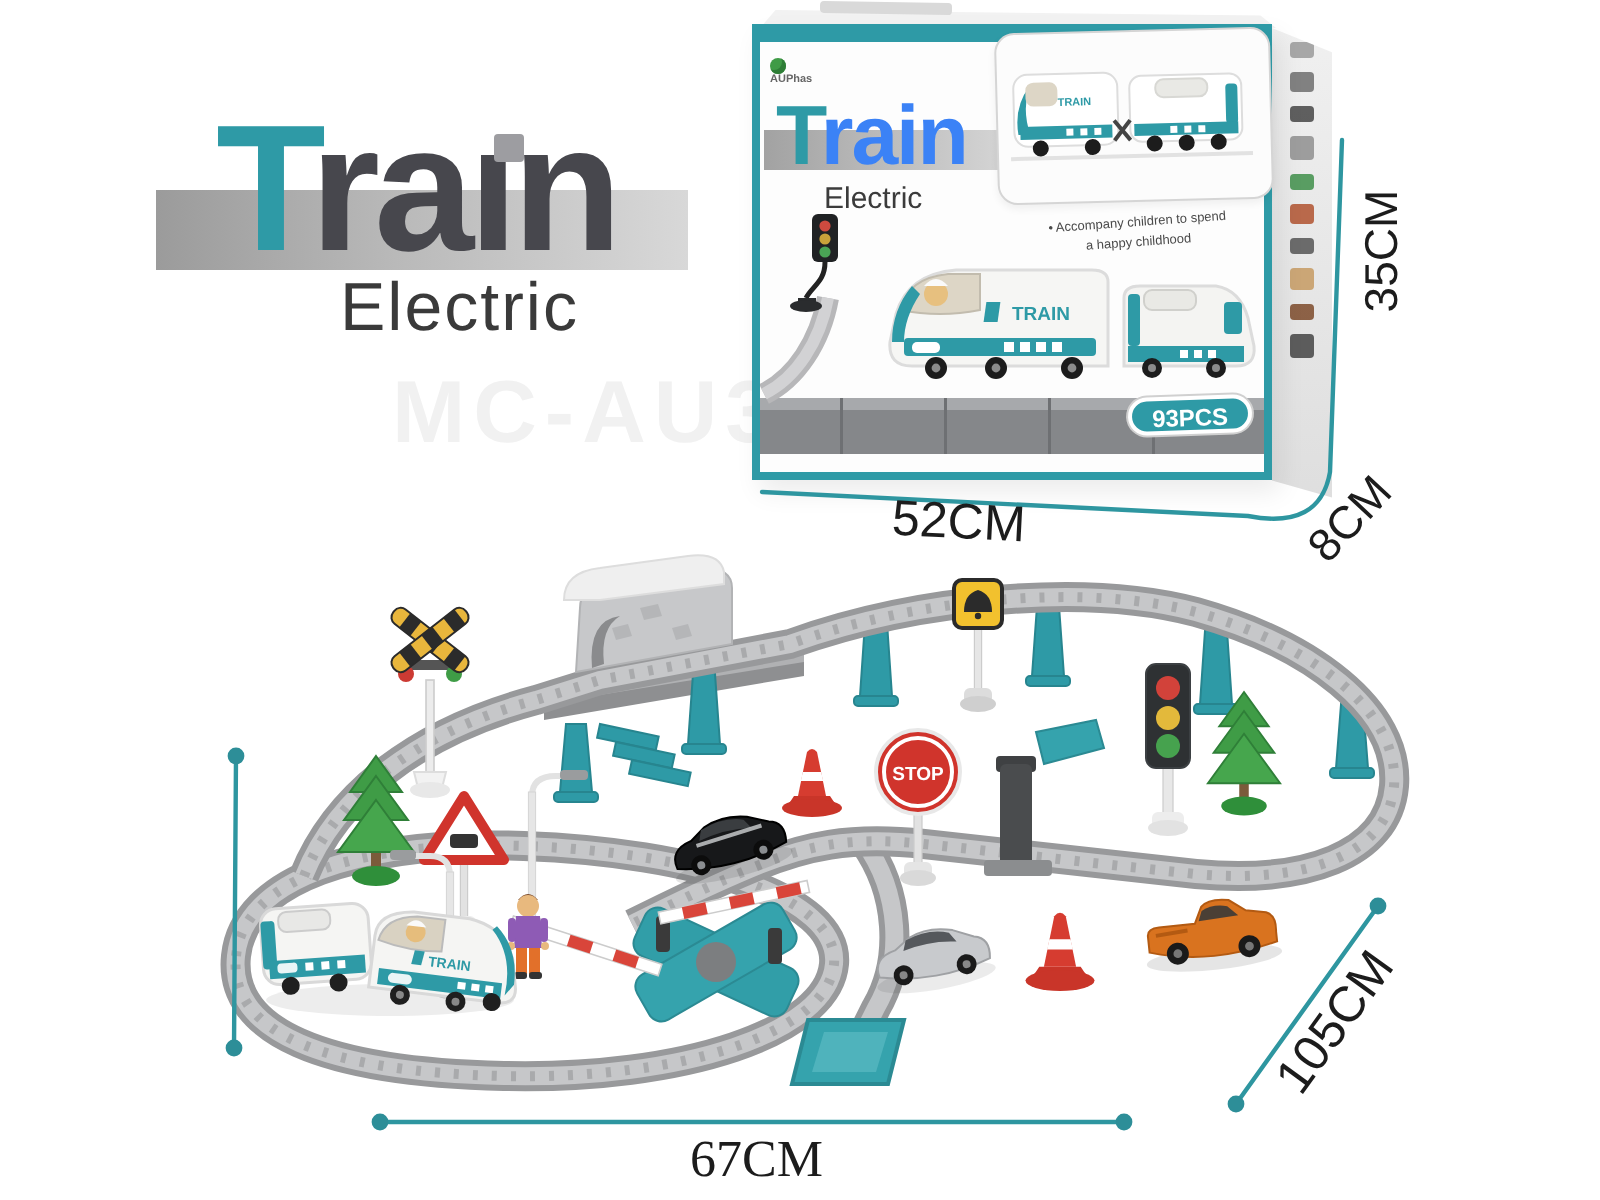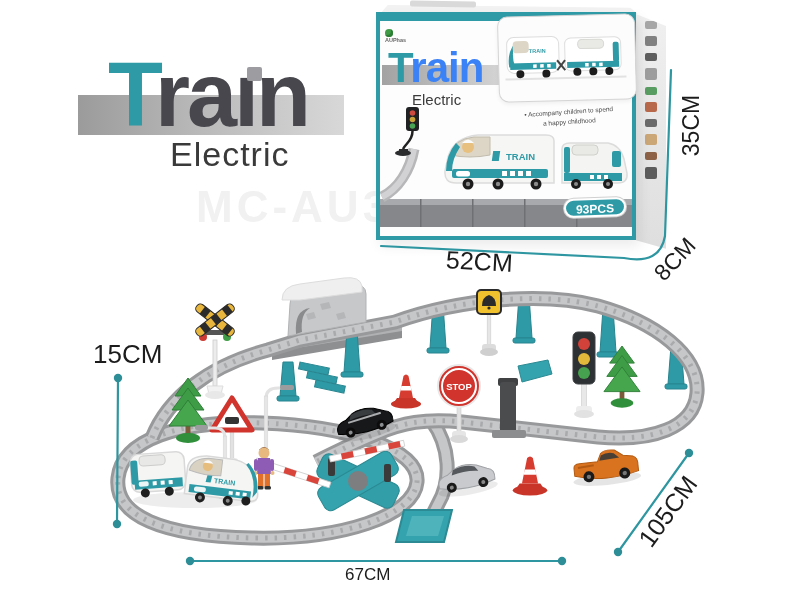--- a/index.html
+++ b/index.html
@@ -487,17 +487,16 @@
       <circle cx="190" cy="561" r="4.2"></circle>
         <circle cx="562" cy="561" r="4.2"></circle>
       <circle cx="618" cy="552" r="4.2"></circle>
         <circle cx="689" cy="453" r="4.2"></circle>
     </g>
   </svg>
 
   <div class="dimlabel" style="left:446px;top:247px;transform:rotate(3deg);">52CM</div>
   <div class="dimlabel" style="left:655px;top:112px;width:72px;font-size:23px;transform:rotate(-90deg);text-align:center;">35CM</div>
   <div class="dimlabel" style="left:645px;top:246px;width:60px;font-size:23px;transform:rotate(-47deg);text-align:center;">8CM</div>
-  <div class="dimlabel" style="left:93px;top:339px;font-size:26px;">15CM</div>
-  <div class="dimlabel" style="left:345px;top:565px;font-size:17px;">67CM</div>
+  <div class="dimlabel" style="left:345px;top:565px;font-size:26px;font-family:Liberation Serif, serif;">67CM</div>
   <div class="dimlabel" style="left:624px;top:497px;width:88px;transform:rotate(-54deg);text-align:center;">105CM</div>
 
 </div>
 
 </body></html>

